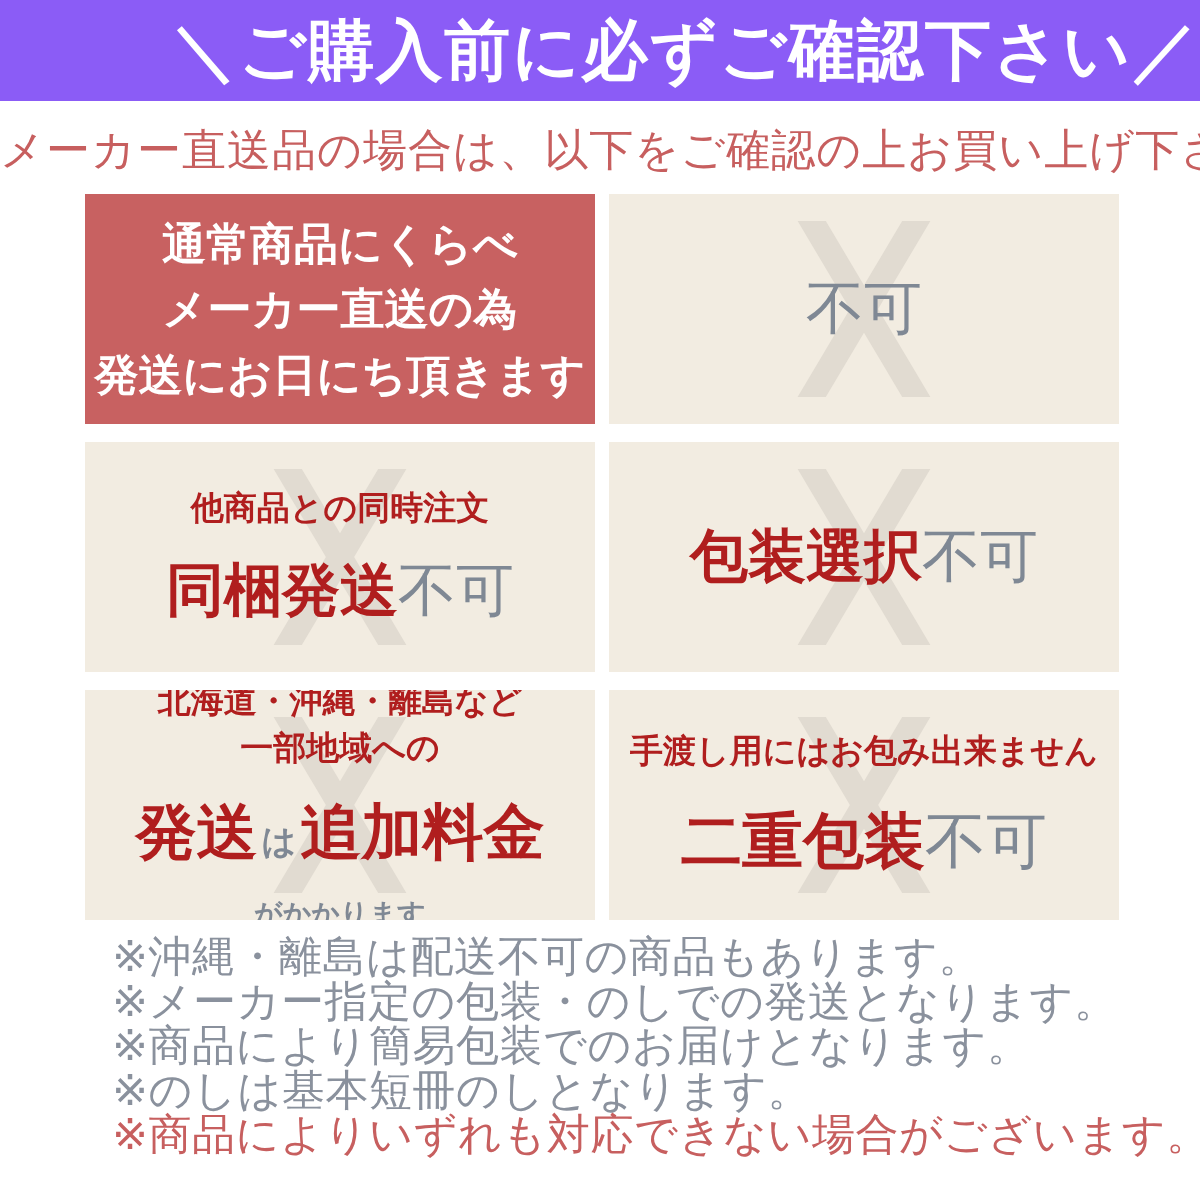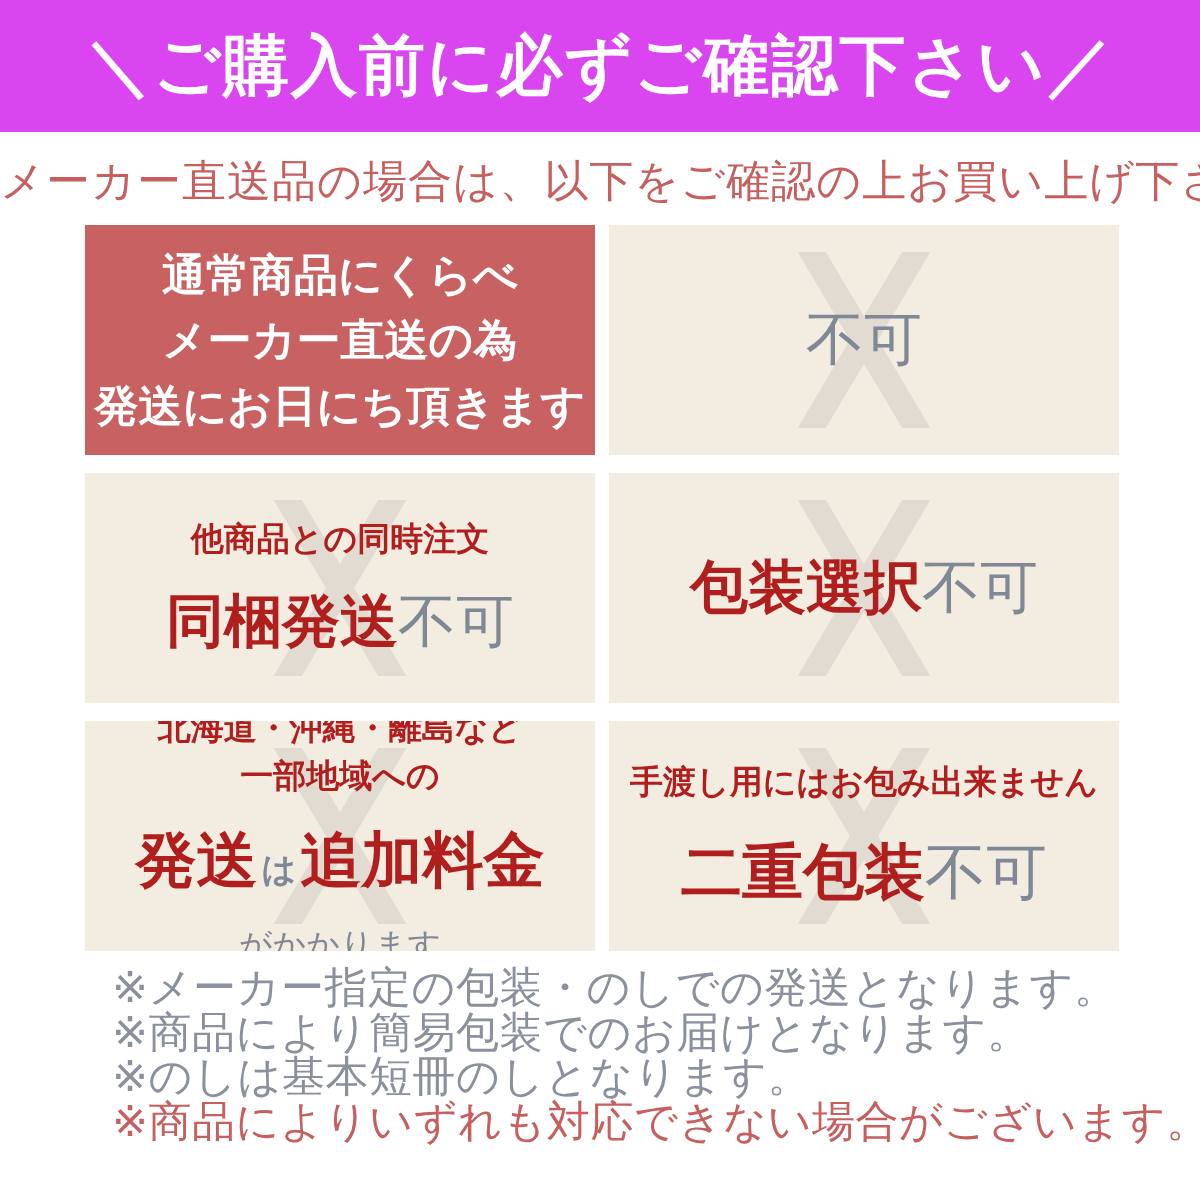--- a/index.html
+++ b/index.html
@@ -2,22 +2,22 @@
 <html><head>
 <meta charset="utf-8">
 <style>
   html,body{margin:0;padding:0;}
   body{
     width:1200px;height:1200px;background:#ffffff;overflow:hidden;
     font-family:"Liberation Sans","DejaVu Sans",sans-serif;
     -webkit-font-smoothing:antialiased;
   }
   .banner{
-    height:132px;background:#d946ef;color:#ffffff;
-    display:flex;align-items:center;justify-content:center;
+    height:101px;background:#8b5cf6;color:#ffffff;
+    display:flex;align-items:center;justify-content:flex-end;
     font-size:66px;font-weight:700;letter-spacing:2px;white-space:nowrap;
   }
   .subtitle{
     margin-top:20px;text-align:center;color:#c75f5f;
     font-size:44px;font-weight:500;letter-spacing:1px;white-space:nowrap;
   }
   .grid{
     margin:14px 81px 0 85px;
     display:grid;
     grid-template-columns:510px 510px;
@@ -35,21 +35,21 @@
     pointer-events:none;
   }
   .content{position:relative;z-index:1;display:flex;flex-direction:column;align-items:center;}
   .row{display:flex;align-items:baseline;white-space:nowrap;}
   .b1-line{color:#ffffff;font-size:44px;font-weight:600;line-height:1.48;white-space:nowrap;}
   .r-big{color:#b01e1e;font-weight:700;font-size:58px;white-space:nowrap;}
   .g-big{color:#7f8894;font-weight:400;font-size:58px;white-space:nowrap;}
   .r-big.xl{font-size:61px;}
   .g-big.xl{font-size:61px;}
   .r-sub{color:#b01e1e;font-weight:700;font-size:33px;line-height:1.45;white-space:nowrap;}
-  .g-sub{color:#7f8894;font-weight:400;font-size:33px;line-height:1.4;white-space:nowrap;}
+  .g-sub{color:#7f8894;font-weight:700;font-size:28px;line-height:1.4;white-space:nowrap;}
   .g-particle{color:#7f8894;font-weight:600;font-size:34px;margin:0 4px;}
   .gap6{margin-top:20px;}
   .gap10{margin-top:26px;}
   .notes{
     margin:14px 0 0 112px;color:#8a919d;font-weight:500;
   }
   .note{font-size:43px;line-height:44.5px;letter-spacing:0.5px;white-space:nowrap;}
   .note.indent{font-size:38px;padding-left:24px;}
   .note.red{color:#c75f5f;}
 </style>
@@ -148,17 +148,18 @@
       <div class="row gap10">
         <span class="r-big xl">二重包装</span>
         <span class="g-big xl">不可</span>
       </div>
     </div>
   </div>
 
 </div>
 
 <div class="notes">
+  <div class="note">※沖縄・離島は配送不可の商品もあります。</div>
   <div class="note">※メーカー指定の包装・のしでの発送となります。</div>
   <div class="note">※商品により簡易包装でのお届けとなります。</div>
   <div class="note">※のしは基本短冊のしとなります。</div>
   <div class="note red">※商品によりいずれも対応できない場合がございます。</div>
 </div>
 
 </body></html>

